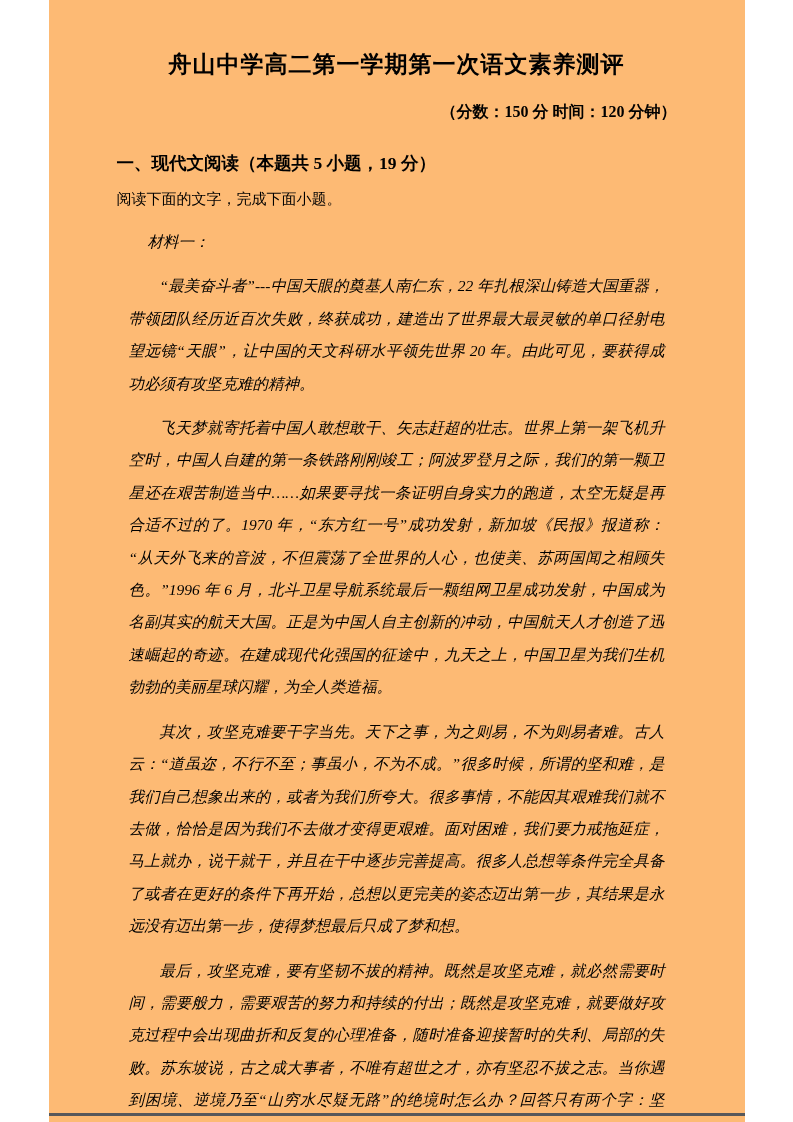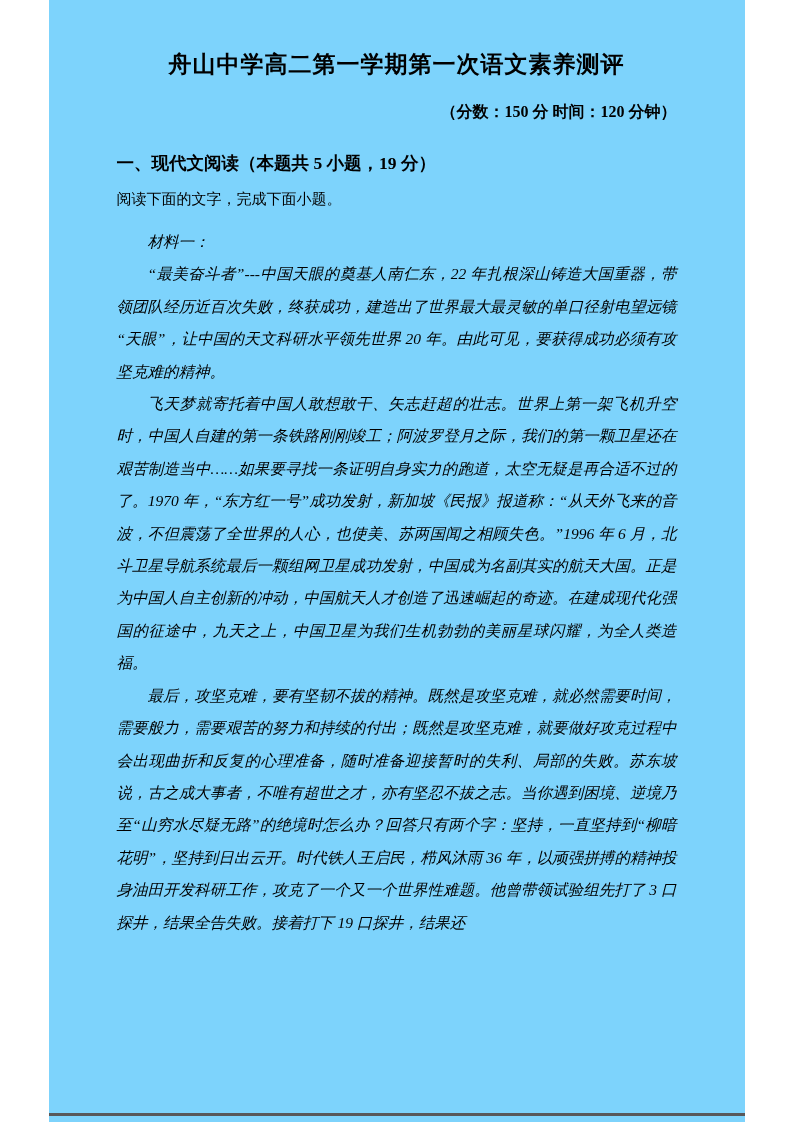--- a/index.html
+++ b/index.html
@@ -5,21 +5,21 @@
   html, body {
     margin: 0;
     padding: 0;
     background: #ffffff;
   }
   .page {
     position: relative;
     width: 696px;
     height: 1122px;
     margin: 0 auto;
-    background: #7dd3fc;
+    background: #fdba74;
     color: #000000;
     font-family: "Liberation Serif", "DejaVu Serif", serif;
     overflow: hidden;
     box-sizing: border-box;
   }
   .content {
     padding: 50px 68px 0 68px;
   }
   .doc-title {
     margin: 0;
@@ -52,21 +52,21 @@
     
     font-style: italic;
     font-size: 15.5px;
     line-height: 32.4px;
   }
   .material-label {
     margin: 16px 0 0 0;
     text-indent: 2em;
   }
   .material-para {
-    margin: 0;
+    margin: 12px;
     text-indent: 2em;
     text-align: justify;
     text-justify: inter-ideograph;
   }
   .bottom-border {
     position: absolute;
     left: 0;
     top: 1113px;
     width: 793px;
     height: 3px;
@@ -86,18 +86,19 @@
 
     <p class="instruction">阅读下面的文字，完成下面小题。</p>
 
     <p class="kai material-label">材料一：</p>
 
     <p class="kai material-para">“最美奋斗者”---中国天眼的奠基人南仁东，22 年扎根深山铸造大国重器，带领团队经历近百次失败，终获成功，建造出了世界最大最灵敏的单口径射电望远镜“天眼”，让中国的天文科研水平领先世界 20 年。由此可见，要获得成功必须有攻坚克难的精神。</p>
 
 
     <p class="kai material-para">飞天梦就寄托着中国人敢想敢干、矢志赶超的壮志。世界上第一架飞机升空时，中国人自建的第一条铁路刚刚竣工；阿波罗登月之际，我们的第一颗卫星还在艰苦制造当中……如果要寻找一条证明自身实力的跑道，太空无疑是再合适不过的了。1970 年，“东方红一号”成功发射，新加坡《民报》报道称：“从天外飞来的音波，不但震荡了全世界的人心，也使美、苏两国闻之相顾失色。”1996 年 6 月，北斗卫星导航系统最后一颗组网卫星成功发射，中国成为名副其实的航天大国。正是为中国人自主创新的冲动，中国航天人才创造了迅速崛起的奇迹。在建成现代化强国的征途中，九天之上，中国卫星为我们生机勃勃的美丽星球闪耀，为全人类造福。</p>
 
+    <p class="kai material-para">其次，攻坚克难要干字当先。天下之事，为之则易，不为则易者难。古人云：“道虽迩，不行不至；事虽小，不为不成。”很多时候，所谓的坚和难，是我们自己想象出来的，或者为我们所夸大。很多事情，不能因其艰难我们就不去做，恰恰是因为我们不去做才变得更艰难。面对困难，我们要力戒拖延症，马上就办，说干就干，并且在干中逐步完善提高。很多人总想等条件完全具备了或者在更好的条件下再开始，总想以更完美的姿态迈出第一步，其结果是永远没有迈出第一步，使得梦想最后只成了梦和想。</p>
 
     <p class="kai material-para">最后，攻坚克难，要有坚韧不拔的精神。既然是攻坚克难，就必然需要时间，需要般力，需要艰苦的努力和持续的付出；既然是攻坚克难，就要做好攻克过程中会出现曲折和反复的心理准备，随时准备迎接暂时的失利、局部的失败。苏东坡说，古之成大事者，不唯有超世之才，亦有坚忍不拔之志。当你遇到困境、逆境乃至“山穷水尽疑无路”的绝境时怎么办？回答只有两个字：坚持，一直坚持到“柳暗花明”，坚持到日出云开。时代铁人王启民，栉风沐雨 36 年，以顽强拼搏的精神投身油田开发科研工作，攻克了一个又一个世界性难题。他曾带领试验组先打了 3 口探井，结果全告失败。接着打下 19 口探井，结果还</p>
   </div>
 
   <div class="bottom-border"></div>
 </div>
 
 </body></html>

